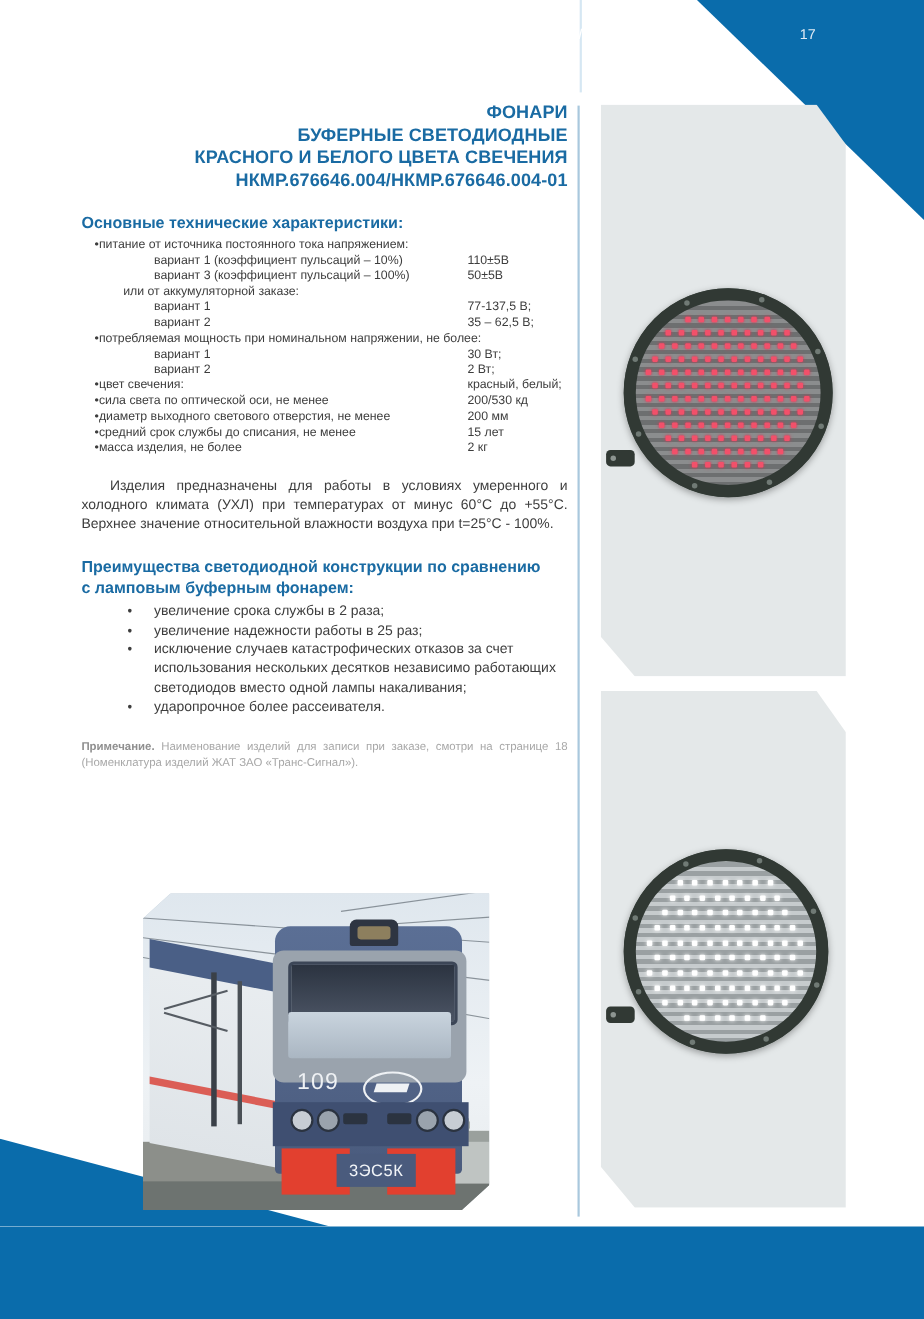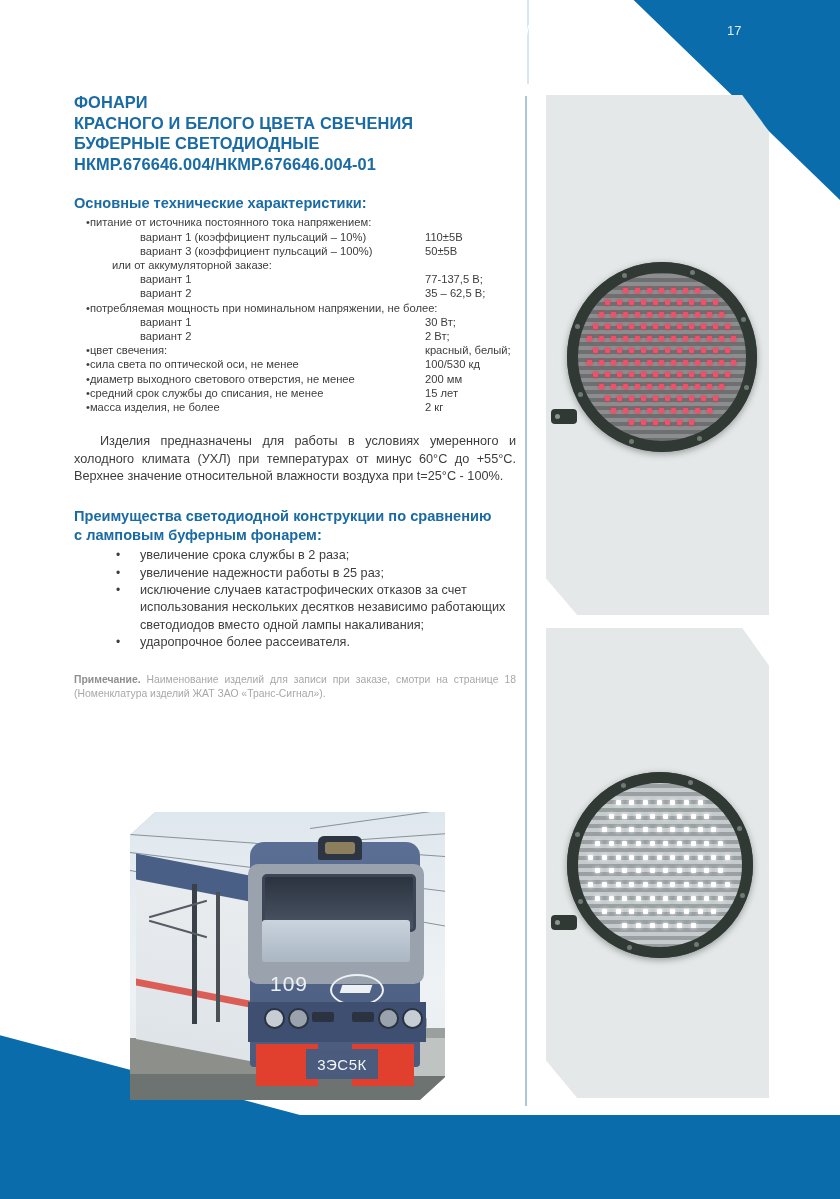--- a/index.html
+++ b/index.html
@@ -56,21 +56,21 @@
     position:absolute;left:525px;top:96px;width:1.5px;height:1010px;
     background:#a9c8dd;z-index:1;
   }
 
   
   .content{
     position:absolute;left:74px;top:92px;width:442px;z-index:3;
   }
   .title{
     color:#1a6ba3;font-weight:bold;font-size:16.4px;line-height:20.6px;
-    letter-spacing:.1px;margin:0 0 0 0;
+    letter-spacing:.1px;margin:0 0 0 0;text-align:right;
   }
   .title div{white-space:nowrap;}
 
   .para{
     color:#3d3d3d;font-size:12.7px;line-height:17.4px;
     text-align:justify;text-indent:26px;margin:0;
   }
   .para-1{margin-top:30px;}
   .para-2{margin-top:19px;}
 
@@ -506,22 +506,22 @@
       <div class="screw" style="left: 8.30489px; top: 60.4964px;"></div>
       <div class="screw" style="left: 53.595px; top: 11.1636px;"></div>
       <div class="screw" style="left: 120.504px; top: 8.30489px;"></div>
       <div class="screw" style="left: 169.836px; top: 53.595px;"></div>
     </div>
 
   <div class="content">
 
     <div class="title">
       <div>ФОНАРИ</div>
+      <div>БУФЕРНЫЕ СВЕТОДИОДНЫЕ</div>
       <div>КРАСНОГО И БЕЛОГО ЦВЕТА СВЕЧЕНИЯ</div>
-      <div>БУФЕРНЫЕ СВЕТОДИОДНЫЕ</div>
       <div>НКМР.676646.004/НКМР.676646.004-01</div>
     </div>
 
 
     <h2 class="h-blue h-specs">Основные технические характеристики:</h2>
     <div class="specs" id="specs-list">
         <div class="srow ind-0 bullet">
           <span class="lbl">питание от источника постоянного тока напряжением:</span>
         </div>
         <div class="srow ind-1">
@@ -553,21 +553,21 @@
         <div class="srow ind-1">
           <span class="lbl">вариант 2</span>
           <span class="val">2 Вт;</span>
         </div>
         <div class="srow ind-0 bullet">
           <span class="lbl">цвет свечения:</span>
           <span class="val">красный, белый;</span>
         </div>
         <div class="srow ind-0 bullet">
           <span class="lbl">сила света по оптической оси, не менее</span>
-          <span class="val">100/530 кд</span>
+          <span class="val">200/530 кд</span>
         </div>
         <div class="srow ind-0 bullet">
           <span class="lbl">диаметр выходного светового отверстия, не менее</span>
           <span class="val">200 мм</span>
         </div>
         <div class="srow ind-0 bullet">
           <span class="lbl">средний срок службы до списания, не менее</span>
           <span class="val">15 лет</span>
         </div>
         <div class="srow ind-0 bullet">

